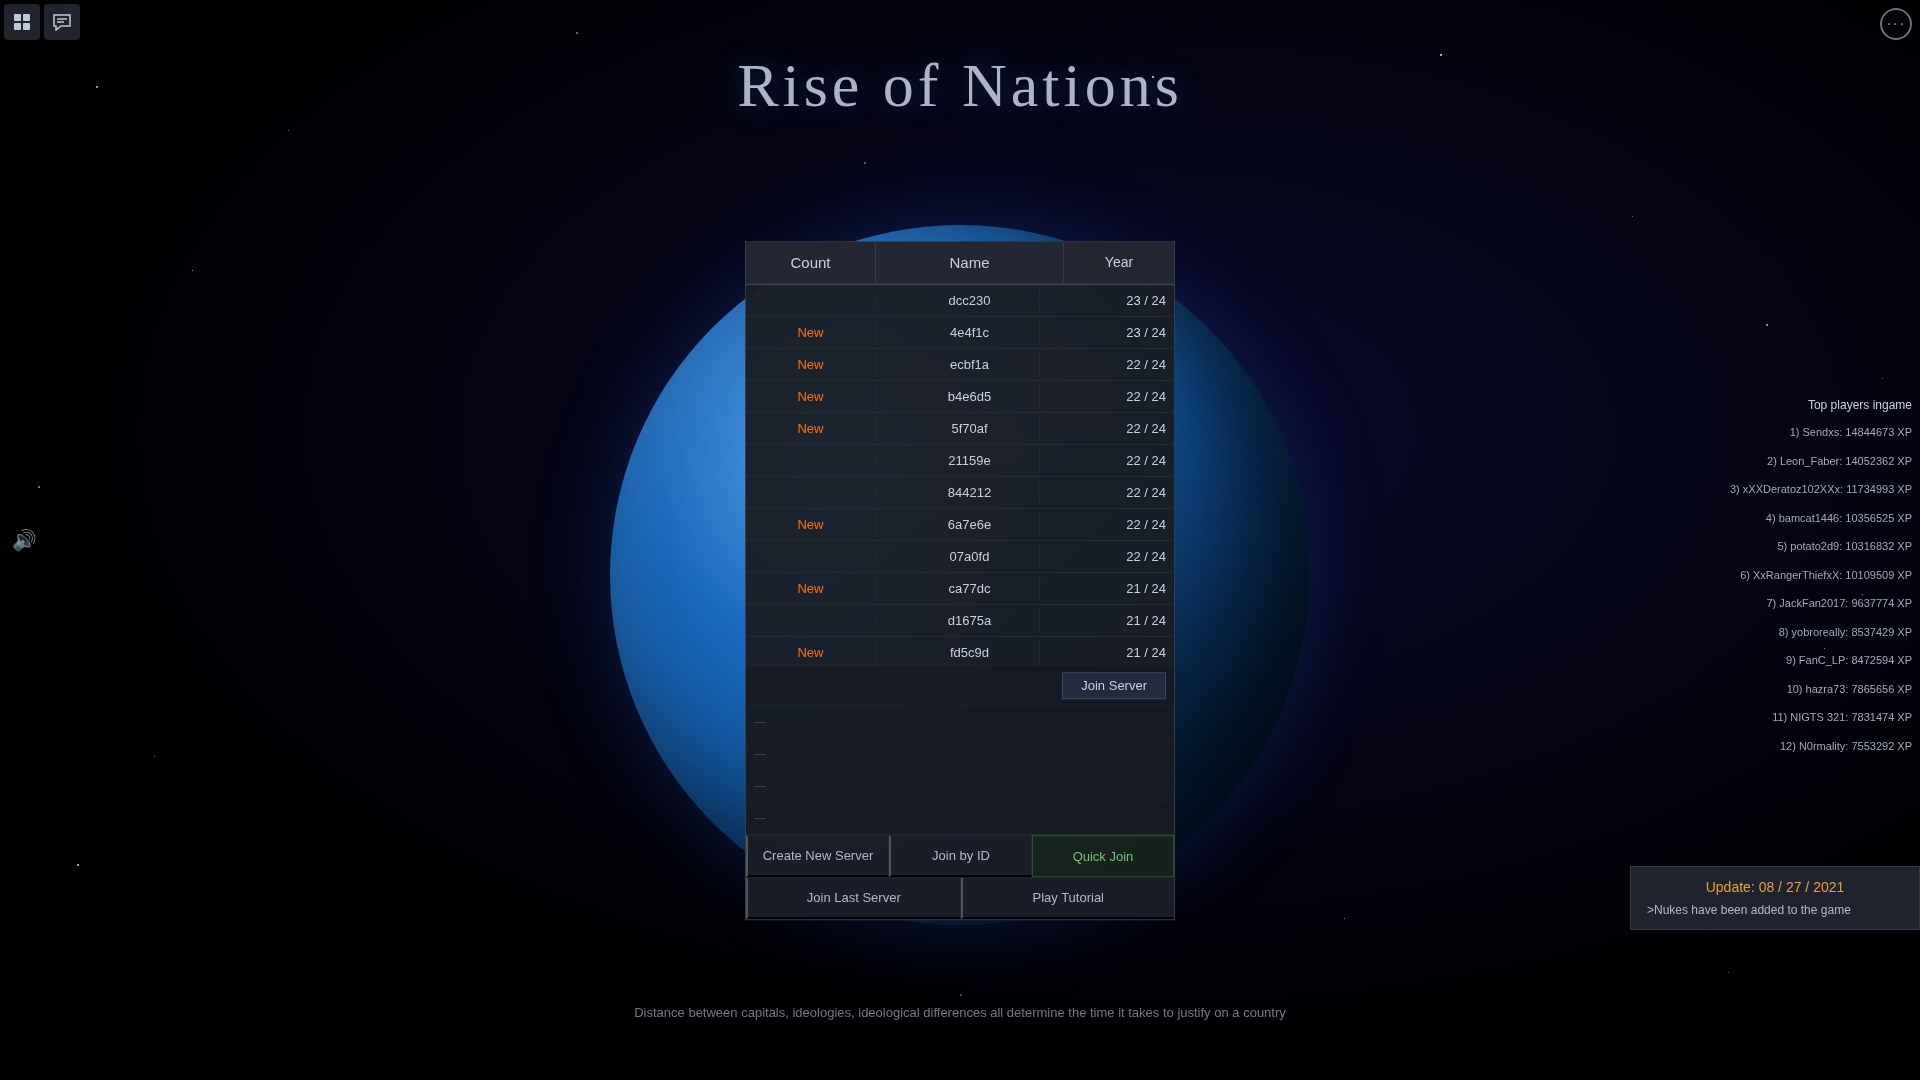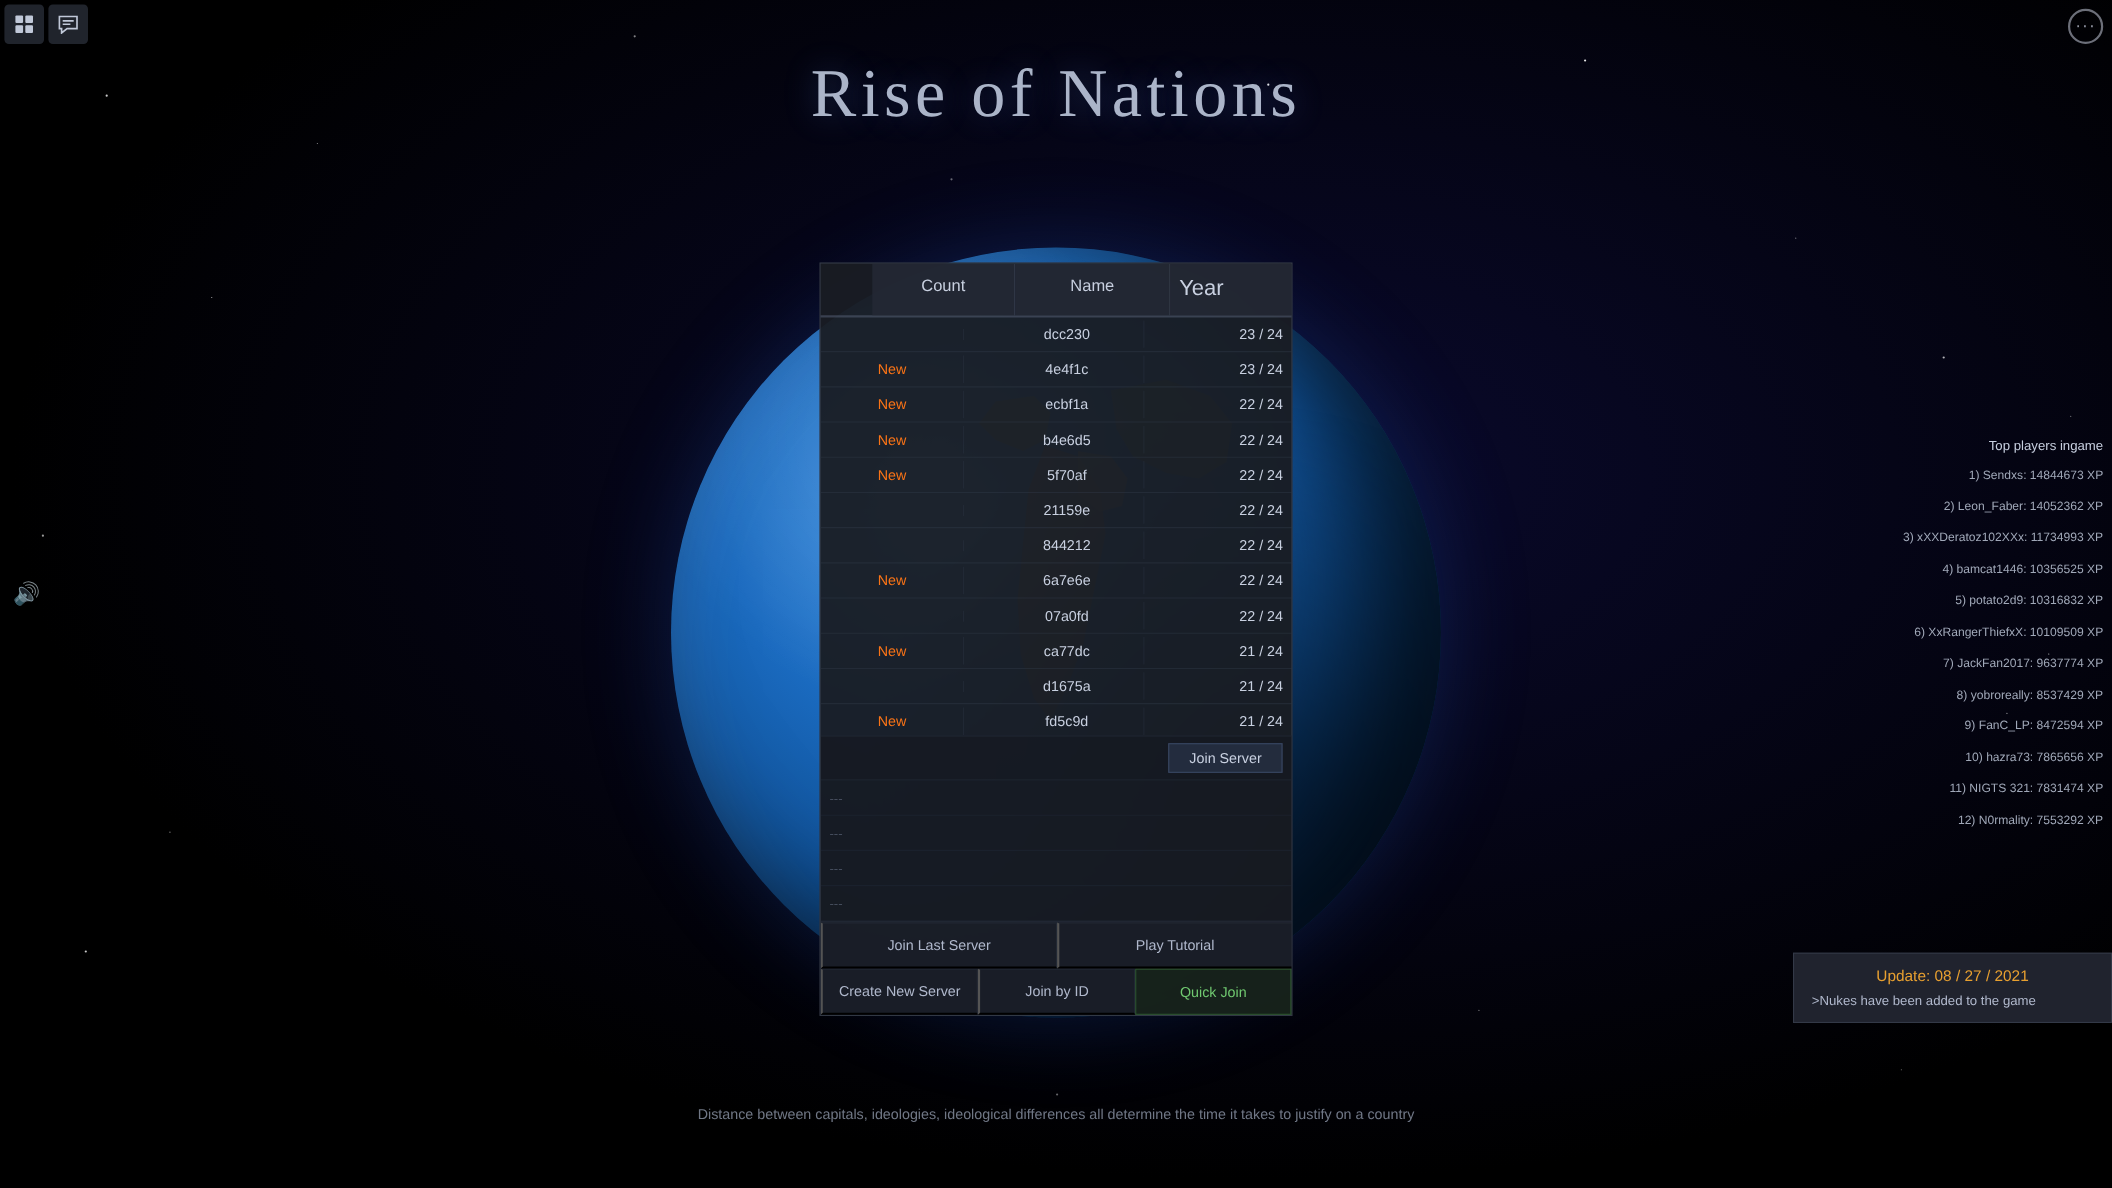--- a/index.html
+++ b/index.html
@@ -88,36 +88,36 @@
       border-bottom: 2px solid rgba(80, 90, 110, 0.6);
     }
     .col-count {
       width: 130px;
       padding: 12px 8px;
       text-align: center;
       color: #c8d0e0;
       font-size: 15px;
       border-right: 1px solid rgba(80,90,110,0.4);
       background: rgba(35, 40, 52, 0.9);
-      margin-left: 47px;
     }
     .col-name {
       flex: 1;
       padding: 12px 8px;
       text-align: center;
       color: #c8d0e0;
       font-size: 15px;
       border-right: 1px solid rgba(80,90,110,0.4);
       background: rgba(35, 40, 52, 0.9);
     }
     .col-year {
       width: 110px;
       padding: 12px 8px;
-      color: #c8d0e0;
-      font-size: 20px;
+      text-align: center;
+      color: #c8d0e0;
+      font-size: 14px;
       background: rgba(35, 40, 52, 0.9);
     }
 
     
     .server-list {
       max-height: 380px;
       overflow-y: auto;
     }
     .server-list::-webkit-scrollbar { width: 6px; }
     .server-list::-webkit-scrollbar-track { background: rgba(20,24,32,0.8); }
@@ -493,27 +493,27 @@
 
   <div class="empty-rows">
     <div class="empty-row">---</div>
     <div class="empty-row">---</div>
     <div class="empty-row">---</div>
     <div class="empty-row">---</div>
   </div>
 
   <div class="footer-buttons">
     <div class="footer-row">
-      <button class="footer-btn">Join Last Server</button>
-      <button class="footer-btn">Play Tutorial</button>
-    </div>
-    <div class="footer-row">
       <button class="footer-btn">Create New Server</button>
       <button class="footer-btn">Join by ID</button>
       <button class="footer-btn quick-join">Quick Join</button>
+    </div>
+    <div class="footer-row">
+      <button class="footer-btn">Join Last Server</button>
+      <button class="footer-btn">Play Tutorial</button>
     </div>
   </div>
 </div>
 
 <div class="top-players-panel">
   <div class="top-players-title">Top players ingame</div>
   <div class="player-entry">1) Sendxs: 14844673 XP</div>
   <div class="player-entry">2) Leon_Faber: 14052362 XP</div>
   <div class="player-entry">3) xXXDeratoz102XXx: 11734993 XP</div>
   <div class="player-entry">4) bamcat1446: 10356525 XP</div>

